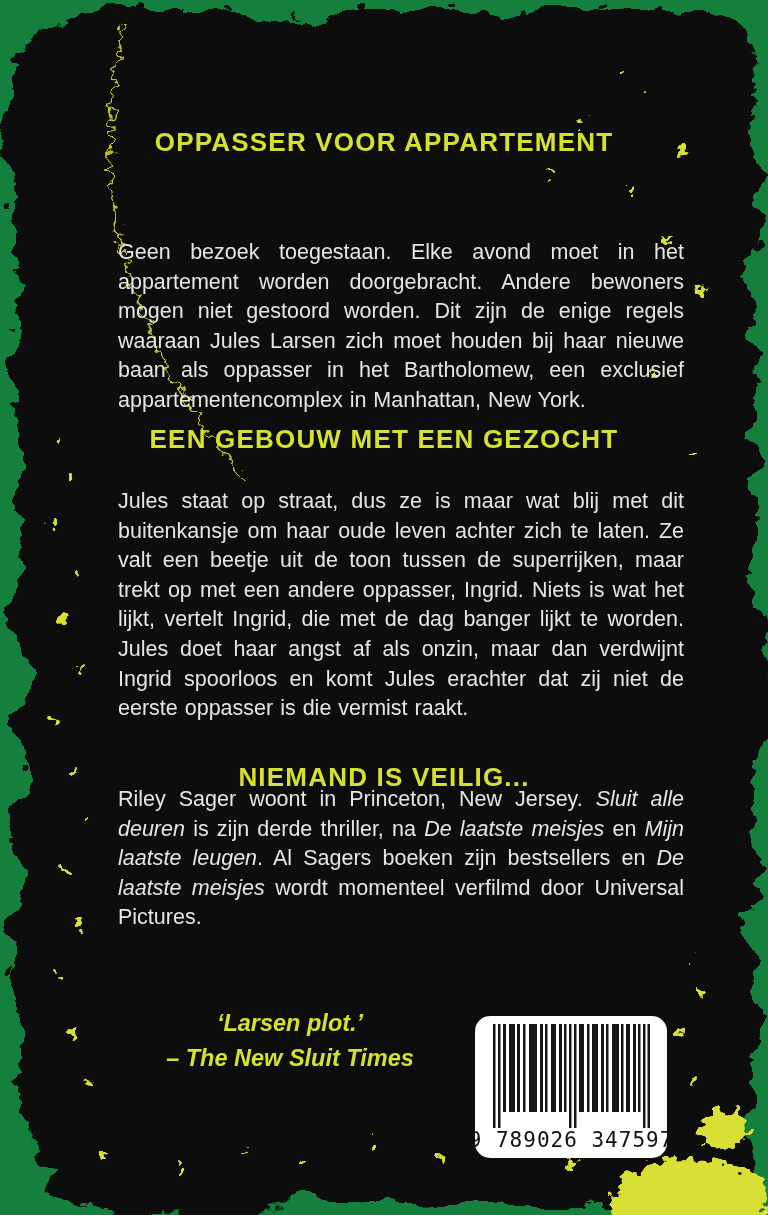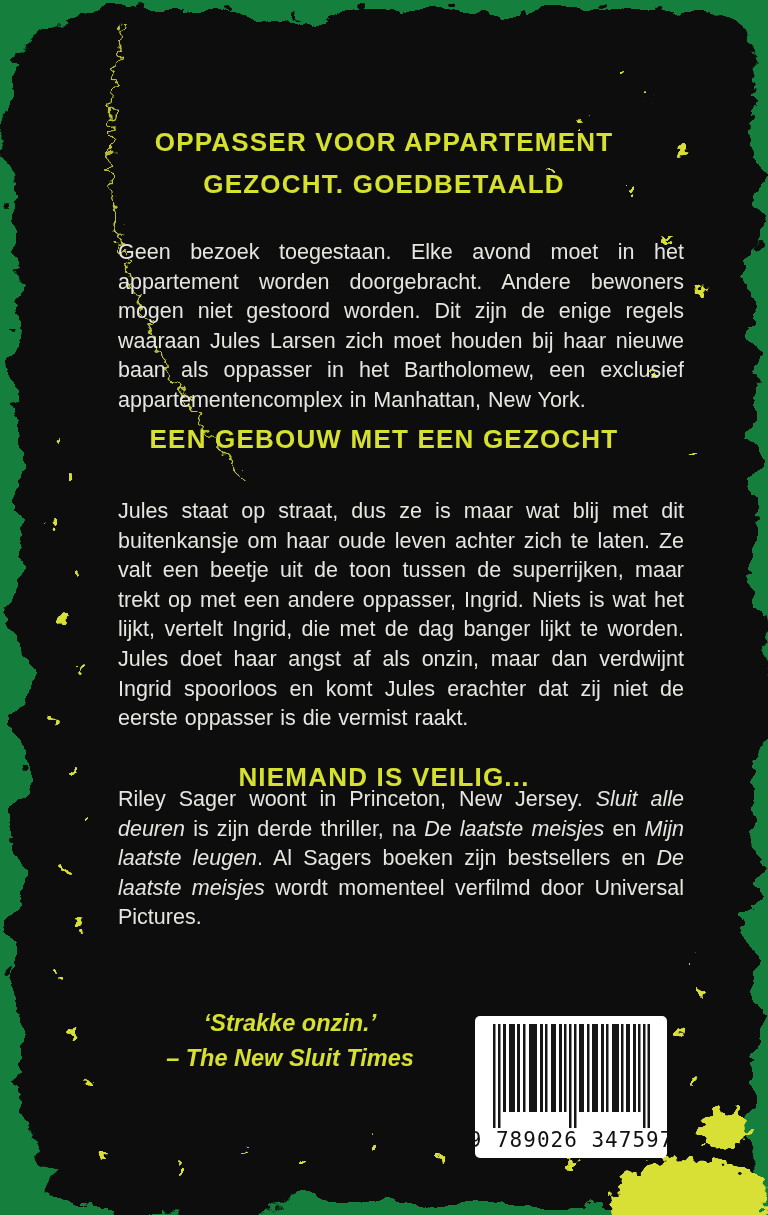--- a/index.html
+++ b/index.html
@@ -45,30 +45,30 @@
   
   .content{position:absolute;inset:0;z-index:4;}
   .heading{position:absolute;left:0;width:768px;text-align:center;color:#d6e02f;
            font-weight:700;font-size:26px;letter-spacing:1.2px;}
   .h1{top:121px;line-height:42px;}
   .h2{top:424px;}
   .h3{top:762px;text-align:center;}
   .body{position:absolute;left:102px;width:566px;margin:16px;color:#e6e6e1;
         font-size:21.5px;line-height:29.6px;text-align:justify;word-spacing:1px;}
   .p1{top:222px;}
-  .p2{top:481px;}
+  .p2{top:471px;}
   .bio{top:769px;}
   .it{font-style:italic;}
   .quote{position:absolute;top:1006px;left:92px;width:396px;text-align:center;
          color:#d6e02f;font-weight:700;font-style:italic;font-size:23.5px;line-height:35px;}
   .website{position:absolute;top:1143px;left:102px;color:#cfcfca;font-size:22.5px;letter-spacing:.5px;}
 
   
   .barcode{position:absolute;left:475px;top:1016px;width:192px;height:142px;
-           background:#ffffff;border-radius:5px;z-index:5;}
+           background:#ffffff;border-radius:15px;z-index:5;}
   .barcode svg{display:block;width:100%;height:100%;}
 </style>
 </head>
 <body>
 
 <svg width="0" height="0" style="position:absolute">
   <defs>
     <filter id="grunge" x="-15%" y="-15%" width="130%" height="130%">
       <feTurbulence type="fractalNoise" baseFrequency="0.012 0.02" numOctaves="5" seed="7" result="n"></feTurbulence>
       <feDisplacementMap in="SourceGraphic" in2="n" scale="55" xChannelSelector="R" yChannelSelector="G"></feDisplacementMap>
@@ -103,35 +103,34 @@
     <div class="dots d-bottom"></div>
     <div class="dots d-barcode"></div>
     <div class="splat splat-br"></div>
     <div class="splat splat-br2"></div>
   </div>
 
   <div class="content">
 
     <div class="heading h1">
       <div>OPPASSER VOOR APPARTEMENT</div>
-      <div>GEZOCHT. GOEDBETAALD</div>
     </div>
 
     <p class="body p1">Geen bezoek toegestaan. Elke avond moet in het appartement worden doorgebracht. Andere bewoners mogen niet gestoord worden. Dit zijn de enige regels waaraan Jules Larsen zich moet houden bij haar nieuwe baan als oppasser in het Bartholomew, een exclusief appartementencomplex in Manhattan, New York.</p>
 
     <div class="heading h2">EEN GEBOUW MET EEN GEZOCHT</div>
 
     <p class="body p2">Jules staat op straat, dus ze is maar wat blij met dit buitenkansje om haar oude leven achter zich te laten. Ze valt een beetje uit de toon tussen de superrijken, maar trekt op met een andere oppasser, Ingrid. Niets is wat het lijkt, vertelt Ingrid, die met de dag banger lijkt te worden. Jules doet haar angst af als onzin, maar dan verdwijnt Ingrid spoorloos en komt Jules erachter dat zij niet de eerste oppasser is die vermist raakt.</p>
 
     <div class="heading h3">NIEMAND IS VEILIG...</div>
 
     <p class="body bio"><span>Riley Sager woont in Princeton, New Jersey. </span><span class="it">Sluit alle deuren</span><span> is zijn derde thriller, na </span><span class="it">De laatste meisjes</span><span> en </span><span class="it">Mijn laatste leugen</span><span>. Al Sagers boeken zijn bestsellers en </span><span class="it">De laatste meisjes</span><span> wordt momenteel verfilmd door Universal Pictures.</span></p>
 
     <div class="quote">
-      <div>‘Strakke onzin.’</div>
+      <div>‘Larsen plot.’</div>
       <div>– The New Sluit Times</div>
     </div>
 
 
     <div class="barcode">
       <svg viewBox="0 0 192 142">
         <g fill="#161616">
           <rect x="18" y="8" width="2.5" height="104"></rect>
             <rect x="23" y="8" width="2.5" height="104"></rect>
           <rect x="28" y="8" width="3" height="88"></rect>

